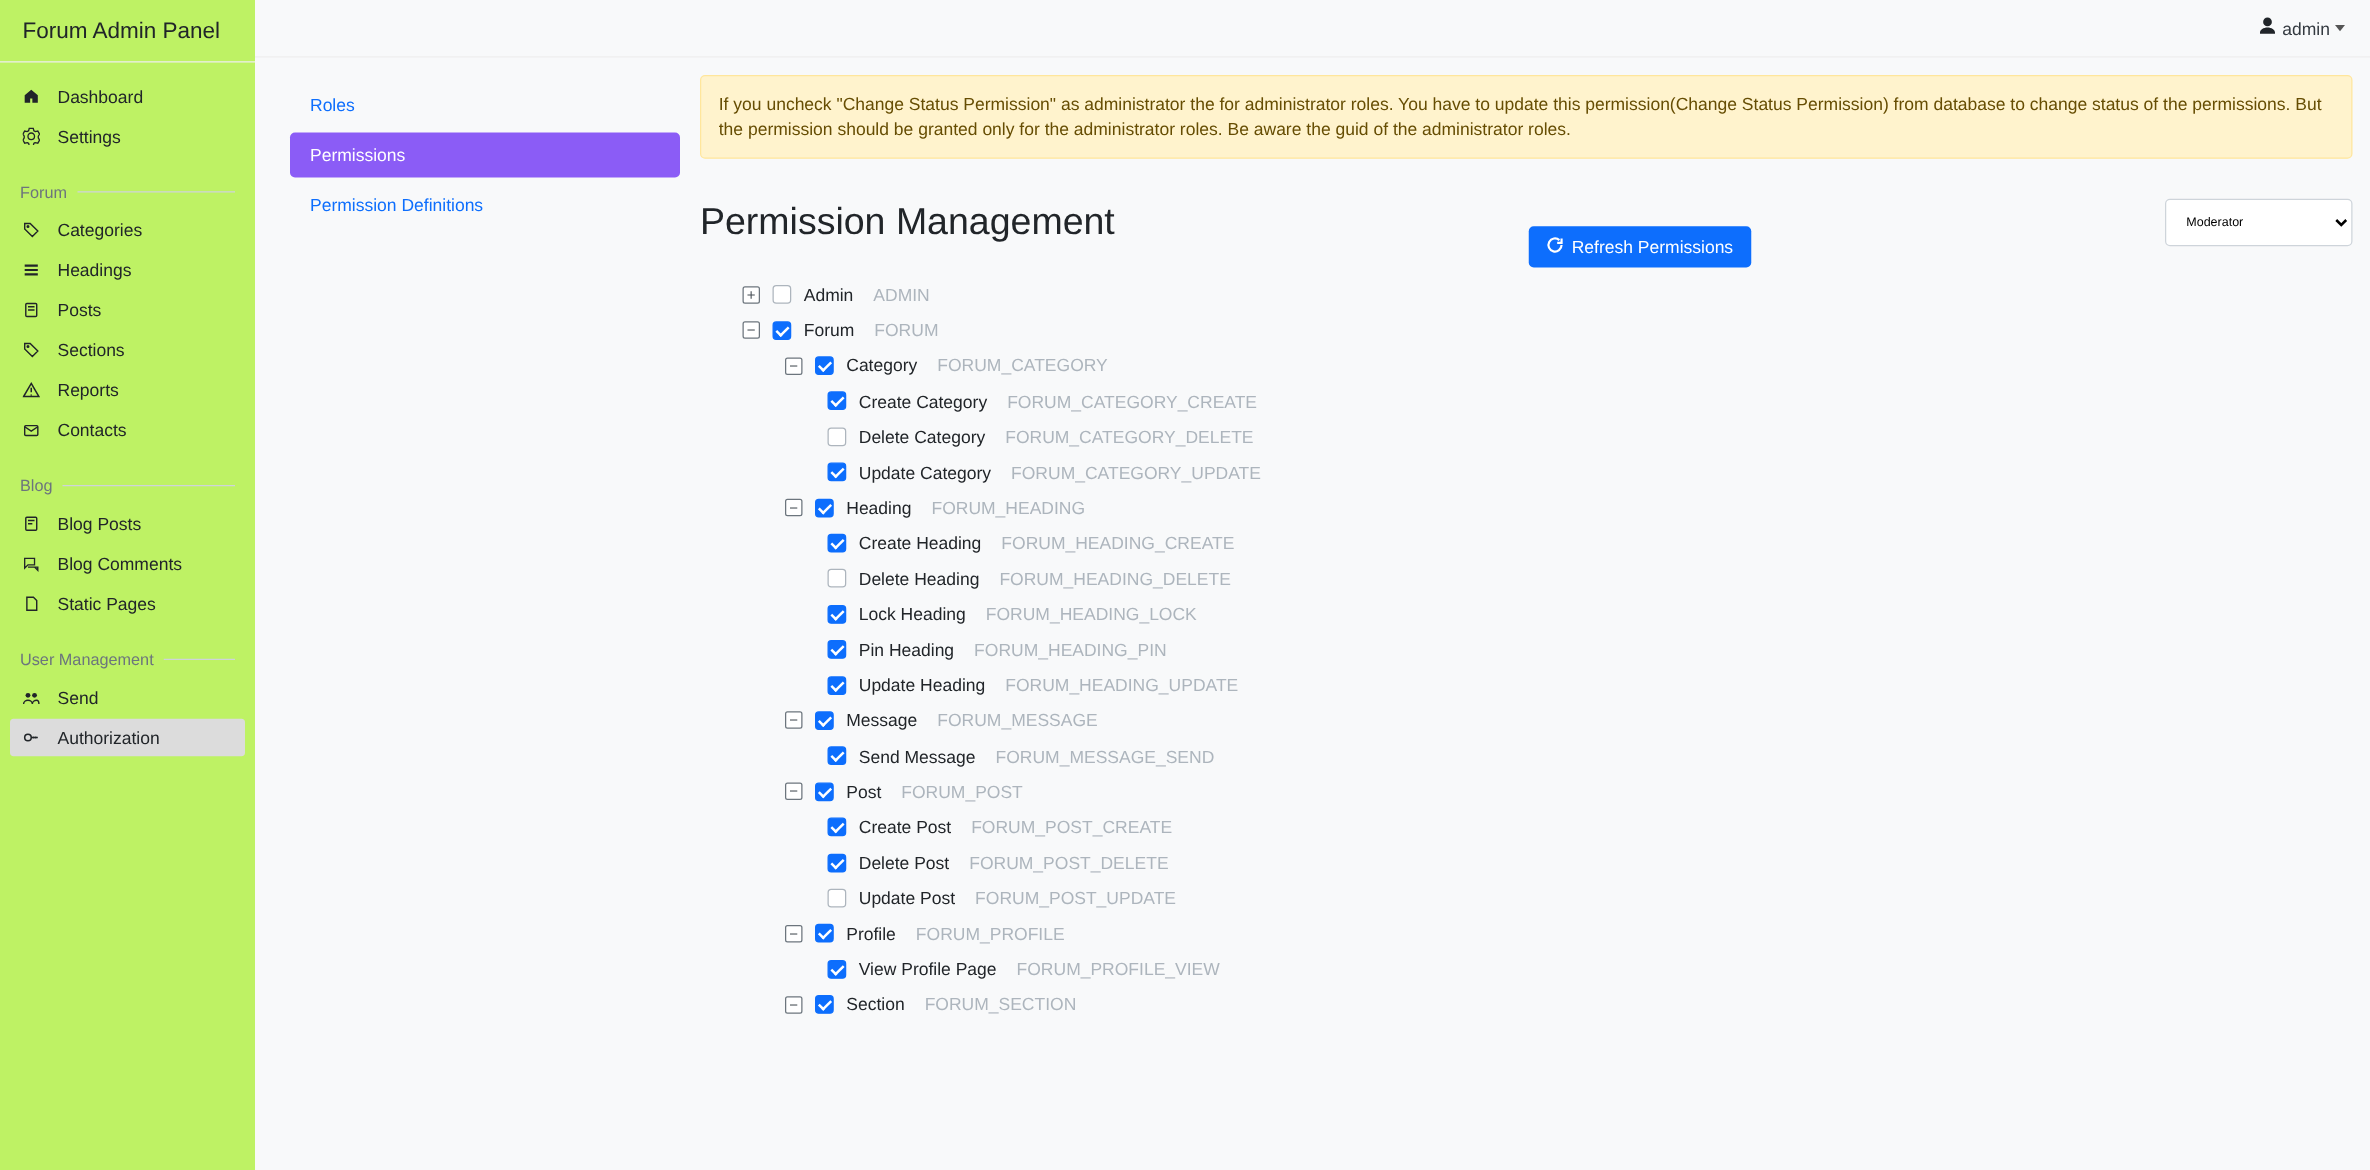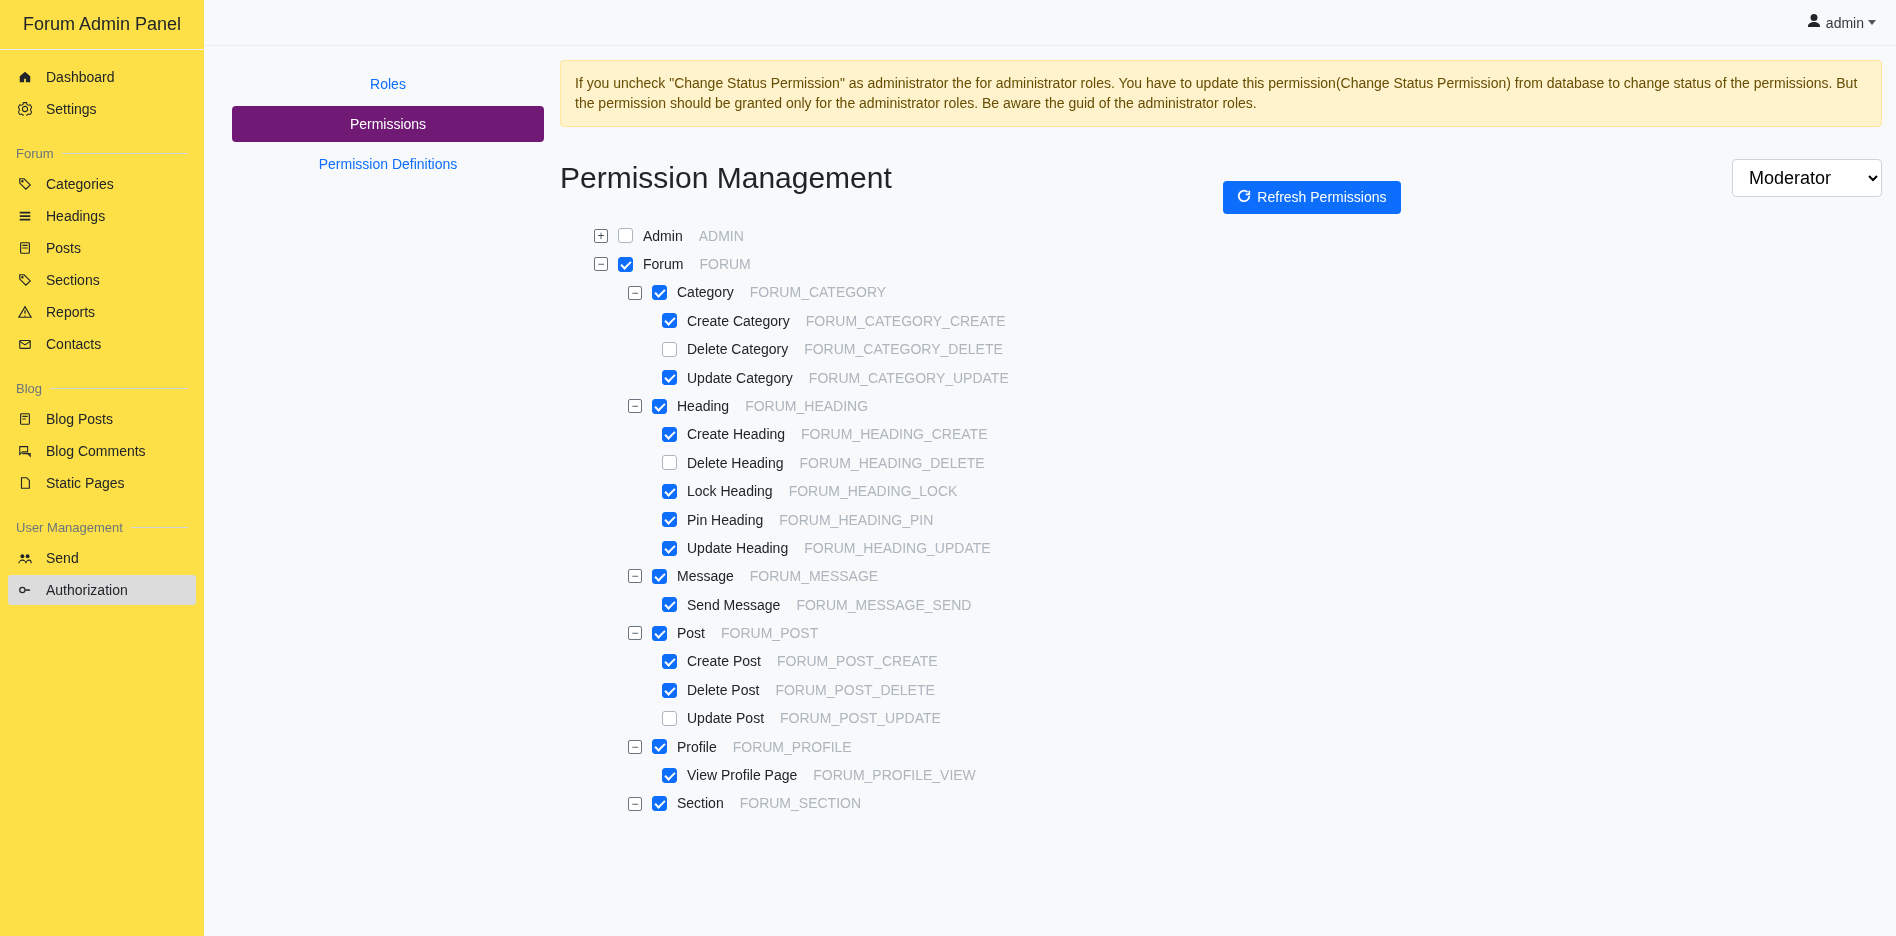--- a/index.html
+++ b/index.html
@@ -1,20 +1,20 @@
 <!DOCTYPE html>
 <html><head>
 <meta charset="utf-8">
 <style>
   * { box-sizing: border-box; margin: 0; padding: 0; }
   html, body { height: 100%; font-family: "Segoe UI", -apple-system, BlinkMacSystemFont, sans-serif; font-size: 14px; color: #212529; background: #f8f9fa; }
   .app { display: flex; height: 100vh; }
 
   
-  .sidebar { width: 204px; background: #fde047; overflow-y: auto; text-align: center; }
+  .sidebar { width: 204px; background: #bef264; overflow-y: auto; }
   .brand { padding: 14px 18px; font-size: 18px; font-weight: 400; color: #212529; border-bottom: 1px solid #eee; }
   .nav-block { padding: 10px 8px 4px 8px; }
   .nav-title-row { display:flex; align-items:center; padding: 6px 8px; color:#6c757d; font-size:13px;}
   .nav-title-row hr { flex:1; margin-left:8px; border:0; border-top:1px solid #ced4da; }
   .nav-item { display:flex; align-items:center; padding: 7px 10px; margin: 2px 0; color:#212529; text-decoration:none; border-radius:3px; cursor:pointer;}
   .nav-item.active { background:#dcdcdc;}
   .nav-icon { width:18px; text-align:center; margin-right:10px; }
   .nav-icon svg { display:block; }
 
   
@@ -22,31 +22,31 @@
   .topbar { height:46px; background:#f8f9fa; display:flex; align-items:center; justify-content:flex-end; padding:0 20px; border-bottom:1px solid #eee;}
   .user-btn { display:flex; align-items:center; cursor:pointer; color:#343a40; font-size:14px;}
   .user-btn svg { margin-right:4px;}
   .caret { width:0;height:0;border-left:4px solid transparent;border-right:4px solid transparent;border-top:5px solid #555;margin-left:4px;}
 
   .content { flex:1; overflow:auto; padding:14px 14px 30px 28px; }
   .content-inner { display:flex; }
 
   
   .subnav { width:328px; padding-right:16px; padding-top:6px; }
-  .subnav-item { display:block; padding:10px 16px; margin-bottom:4px; border-radius:4px; color:#0d6efd; text-decoration:none; cursor:pointer;text-align:center;}
-  .subnav-item.active { background:#701a75; color:#fff;}
+  .subnav-item { display:block; padding:10px 16px; margin-bottom:4px; border-radius:4px; color:#0d6efd; text-decoration:none; cursor:pointer;}
+  .subnav-item.active { background:#8b5cf6; color:#fff;}
 
   
   .right-col { flex:1; padding-left:0; }
   .alert { background:#fff3cd; border:1px solid #ffe69c; border-radius:4px; padding:12px 14px; color:#664d03; font-size:14px; line-height:1.45; margin-bottom:16px;}
   .title-row { display:flex; align-items:center; gap:16px; margin-bottom:8px;}
   .page-title { font-size:30px; font-weight:500;}
   .btn-primary { background:#0d6efd; color:#fff; border:none; border-radius:4px; padding:8px 14px; font-size:14px; cursor:pointer; display:inline-flex; align-items:center;margin-top:38px;}
   .btn-primary svg { margin-right:6px; }
-  .select { margin-left:auto; height:38px; border:1px solid #ced4da; border-radius:4px; padding:0 12px; font-size:18px; min-width:150px; background:#fff; cursor:pointer;}
+  .select { margin-left:auto; height:38px; border:1px solid #ced4da; border-radius:4px; padding:0 12px; font-size:10px; min-width:150px; background:#fff; cursor:pointer;}
   .spacer-flex { flex:1; }
 
   
   .tree { margin-top:8px; padding-left: 34px; }
   .tree-row { display:flex; align-items:center; padding:3px 0; line-height:1.6; }
   .expander { width:14px; height:14px; border:1px solid #6c757d; border-radius:2px; display:inline-flex; align-items:center; justify-content:center; font-size:12px; line-height:1; margin-right:10px; cursor:pointer; color:#495057; background:#fff; }
   .expander-spacer { width:14px; margin-right:10px; display:inline-block;}
   .checkbox { width:15px; height:15px; border:1px solid #adb5bd; border-radius:3px; margin-right:10px; position:relative; cursor:pointer; background:#fff;}
   .checkbox.checked { background:#0d6efd; border-color:#0d6efd;}
   .checkbox.checked::after { content:""; position:absolute; left:4px; top:1px; width:4px; height:8px; border:solid #fff; border-width:0 2px 2px 0; transform:rotate(45deg);}

